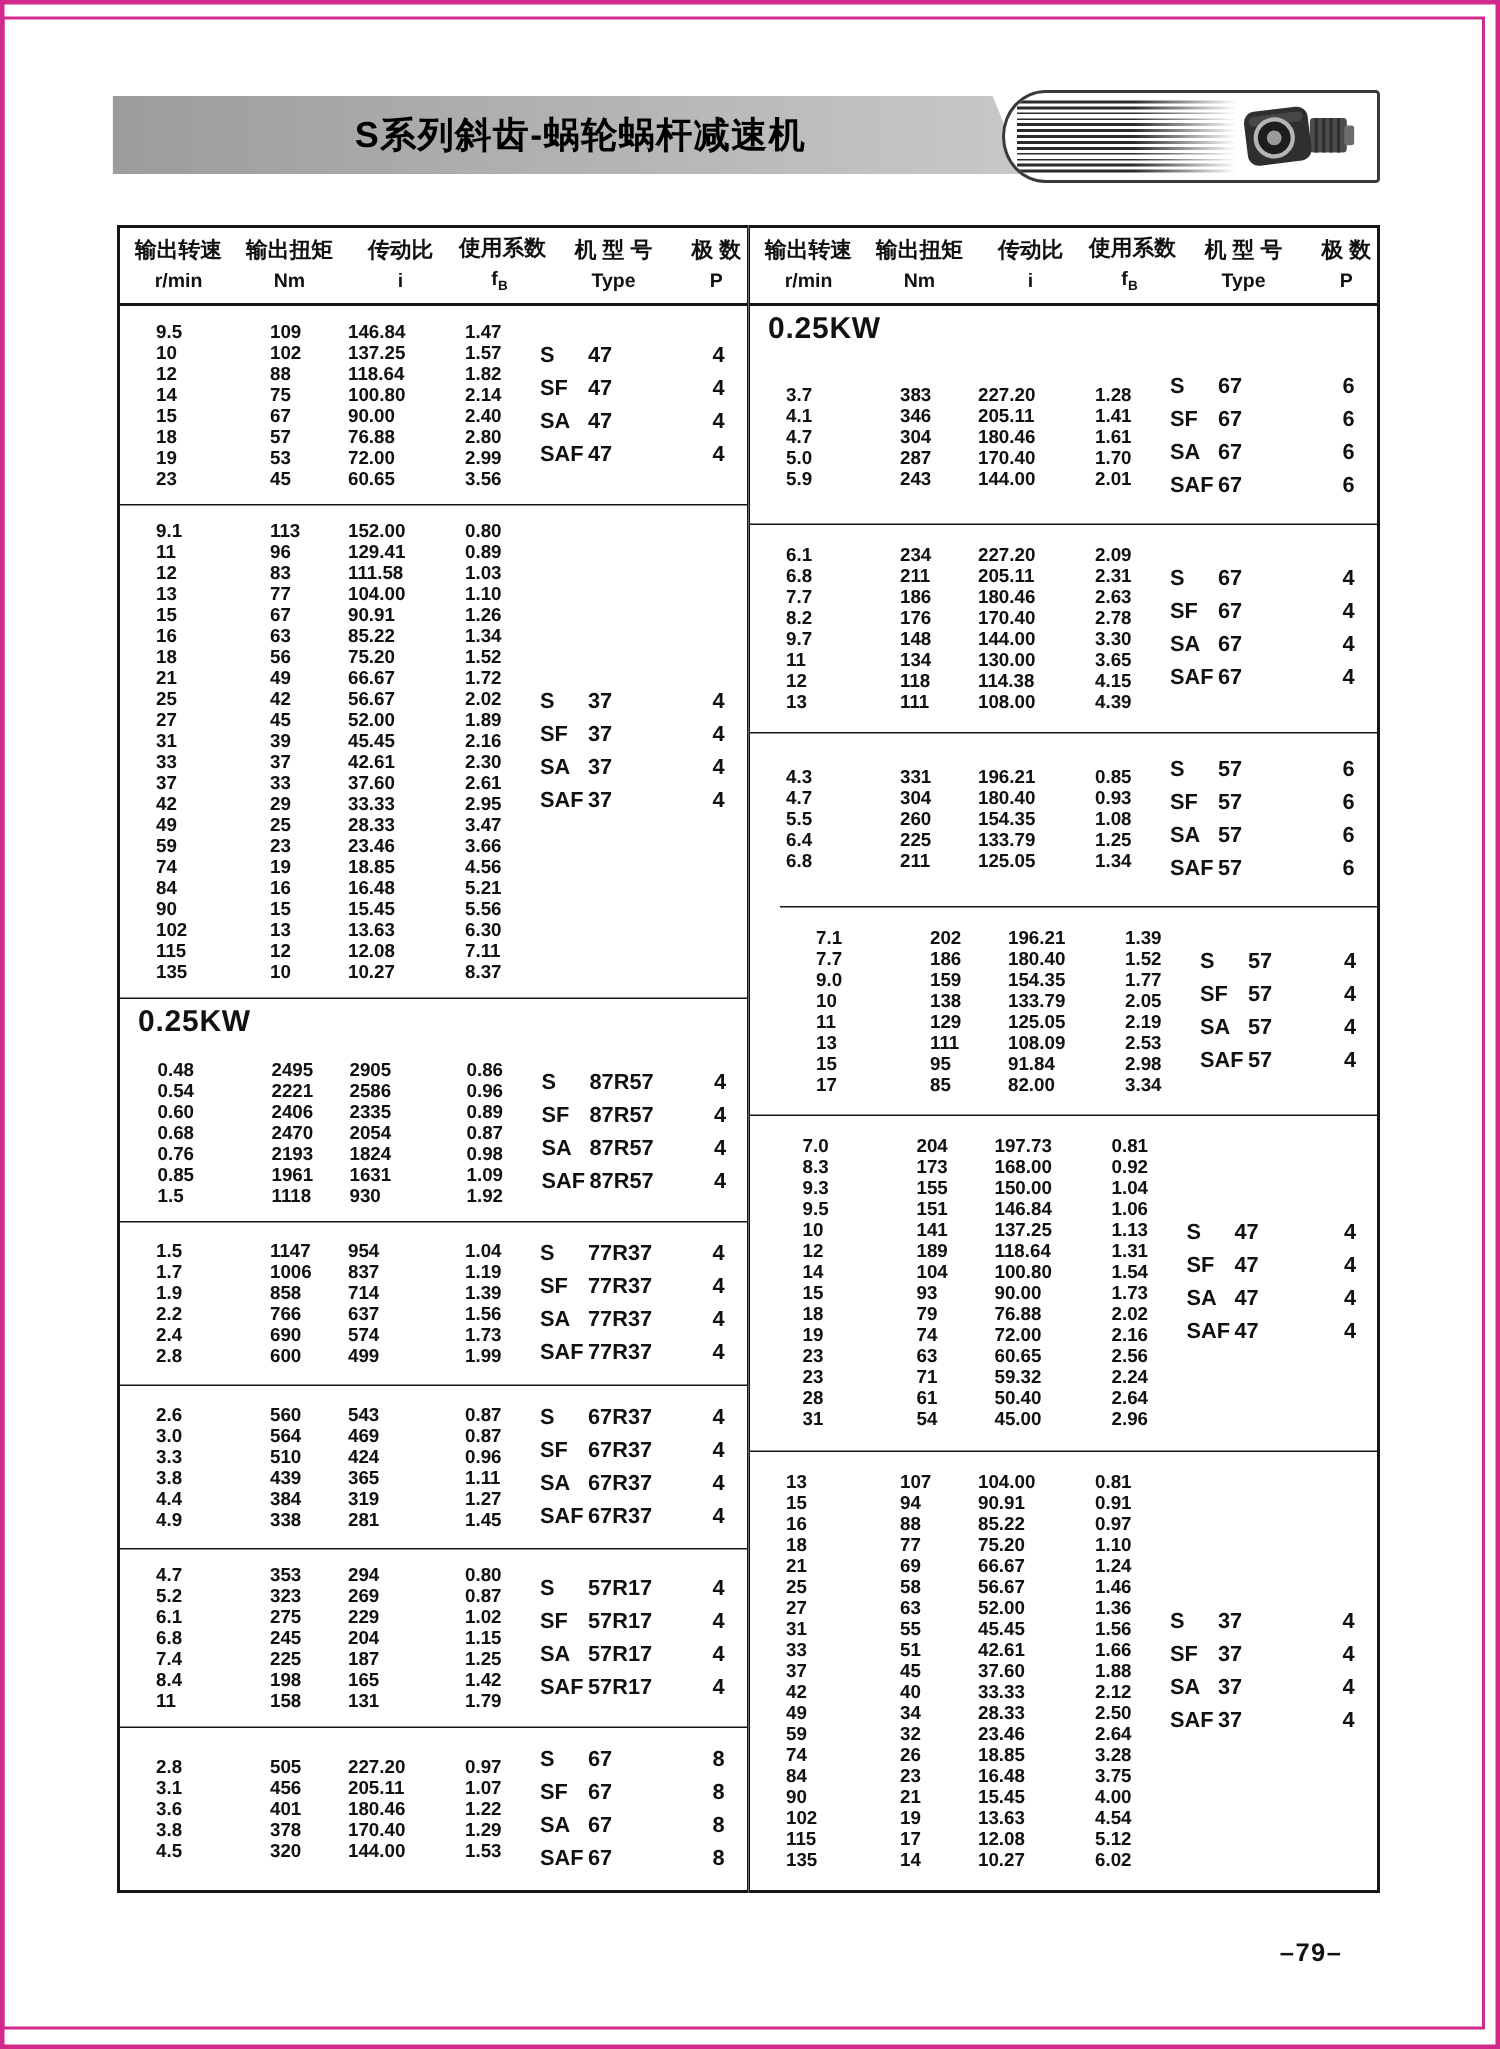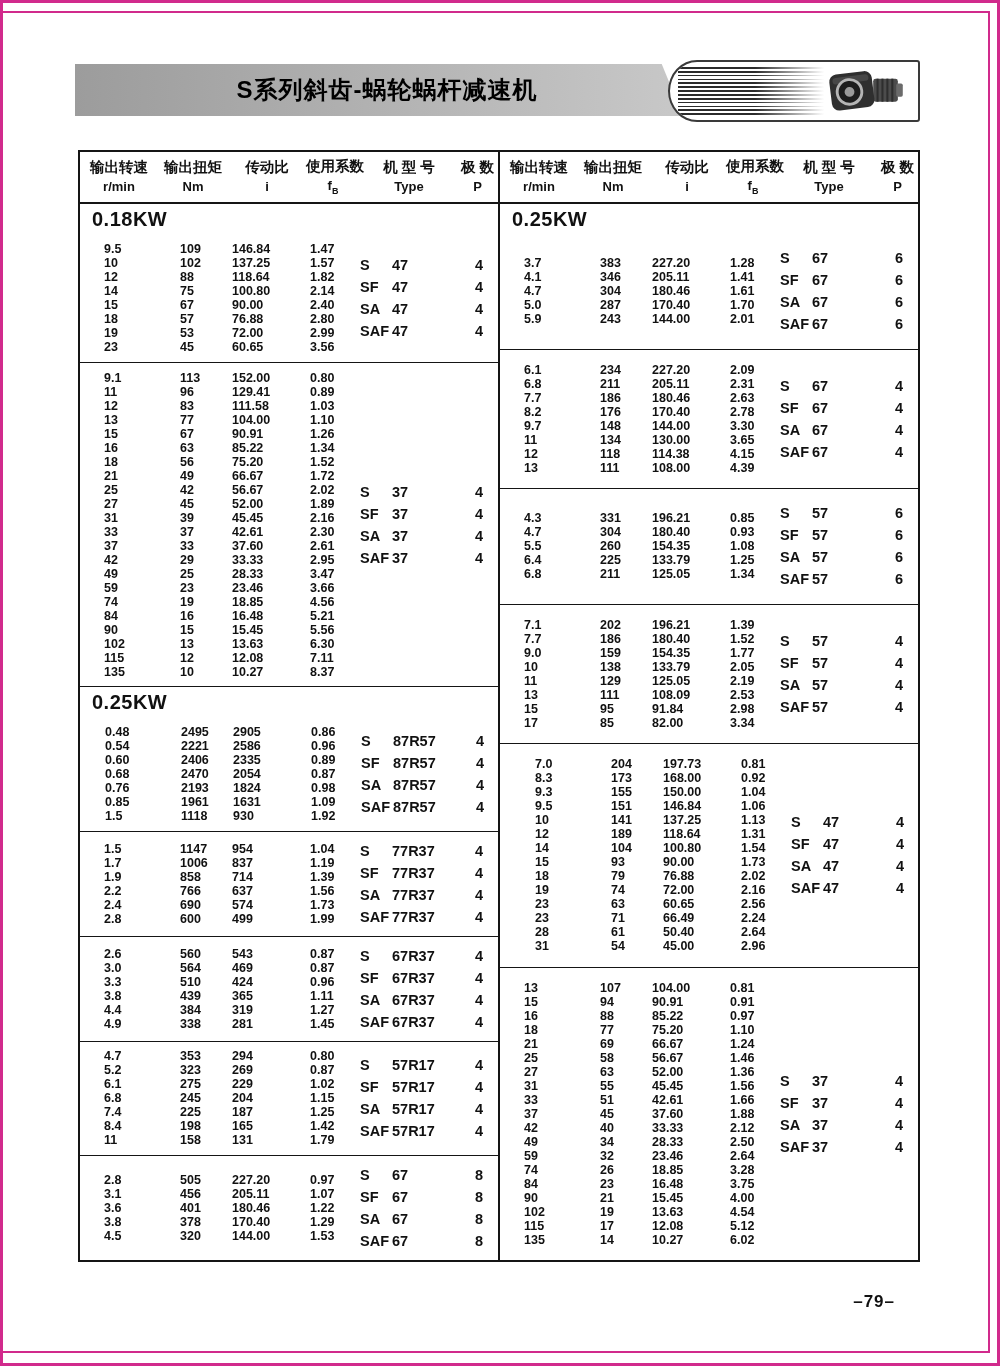--- a/index.html
+++ b/index.html
@@ -129,21 +129,20 @@
         <div class="th">
           <div class="th-cn">机 型 号</div>
           <div class="th-unit">Type</div>
         </div>
         <div class="th">
           <div class="th-cn">极 数</div>
           <div class="th-unit">P</div>
         </div>
       </div>
       <div class="section" style="flex-grow: 2;">
-        <div class="power-label">0.18KW</div>
         <div class="block" style="flex-grow: 1;">
           <div class="rows">
             <div class="drow">
               <span class="cell c0">9.5</span>
               <span class="cell c1">109</span>
               <span class="cell c2">146.84</span>
               <span class="cell c3">1.47</span>
             </div>
             <div class="drow">
               <span class="cell c0">10</span>
@@ -898,21 +897,21 @@
               <span class="tsize">57</span>
               <span class="tpoles">6</span>
             </div>
             <div class="trow">
               <span class="tprefix">SAF</span>
               <span class="tsize">57</span>
               <span class="tpoles">6</span>
             </div>
           </div>
         </div>
-        <div class="block" style="flex-grow: 1;">
+        <div class="block" style="flex-grow: 1; margin-left: 20px;">
           <div class="rows">
             <div class="drow">
               <span class="cell c0">7.1</span>
               <span class="cell c1">202</span>
               <span class="cell c2">196.21</span>
               <span class="cell c3">1.39</span>
             </div>
             <div class="drow">
               <span class="cell c0">7.7</span>
               <span class="cell c1">186</span>
@@ -1043,21 +1042,21 @@
             </div>
             <div class="drow">
               <span class="cell c0">23</span>
               <span class="cell c1">63</span>
               <span class="cell c2">60.65</span>
               <span class="cell c3">2.56</span>
             </div>
             <div class="drow">
               <span class="cell c0">23</span>
               <span class="cell c1">71</span>
-              <span class="cell c2">66.49</span>
+              <span class="cell c2">59.32</span>
               <span class="cell c3">2.24</span>
             </div>
             <div class="drow">
               <span class="cell c0">28</span>
               <span class="cell c1">61</span>
               <span class="cell c2">50.40</span>
               <span class="cell c3">2.64</span>
             </div>
             <div class="drow">
               <span class="cell c0">31</span>

